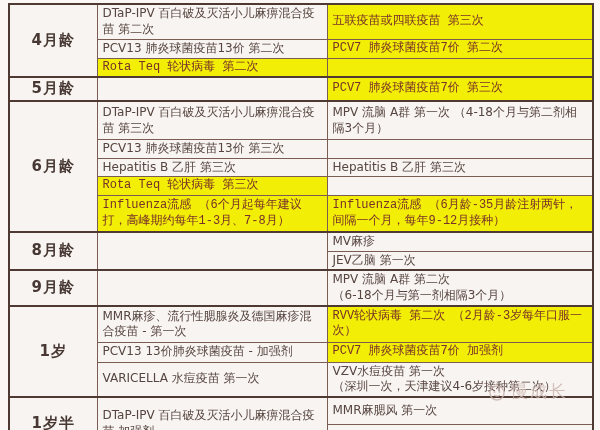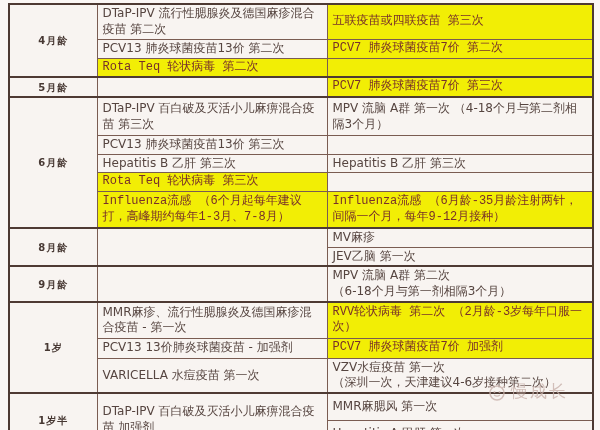--- a/index.html
+++ b/index.html
@@ -23,21 +23,21 @@
     border:1px solid var(--border);
     padding:1px 5px;
     font-size:12px;line-height:1.32;
     color:var(--text);
     vertical-align:middle;
     background:var(--cell);
     overflow:hidden;
     word-break:break-all;
   }
   td.age{
-    font-weight:bold;font-size:10px;text-align:center;
+    font-weight:bold;font-size:15px;text-align:center;
     letter-spacing:1px;color:#473833;background:var(--cell);
   }
   td.y{background:var(--highlight);color:var(--text_strong);font-family:Liberation Mono, monospace;}
   tr.bs td{border-top:2px solid var(--border_strong);}
   .l2{display:block;}
   .watermark{
     position:absolute;left:486px;top:380px;
     display:flex;align-items:center;gap:3px;
     color:var(--watermark);opacity:.8;
     font-size:17px;letter-spacing:2px;white-space:nowrap;
@@ -52,21 +52,21 @@
   <table>
     <colgroup>
         <col class="c-age">
         <col class="c-mid">
         <col class="c-right">
       </colgroup>
     <tbody>
 
       <tr class="bs" style="height:33px">
         <td class="age" rowspan="3">4月龄</td>
-        <td>DTaP-IPV 流行性腮腺炎及德国麻疹混合疫苗 第二次</td>
+        <td>DTaP-IPV 百白破及灭活小儿麻痹混合疫苗 第二次</td>
         <td class="y">五联疫苗或四联疫苗 第三次</td>
       </tr>
       <tr style="height:19px">
         <td>PCV13 肺炎球菌疫苗13价 第二次</td>
         <td class="y">PCV7 肺炎球菌疫苗7价 第二次</td>
       </tr>
       <tr style="height:18px">
         <td class="y">Rota Teq 轮状病毒 第二次</td>
         <td class="y"></td>
       </tr>

